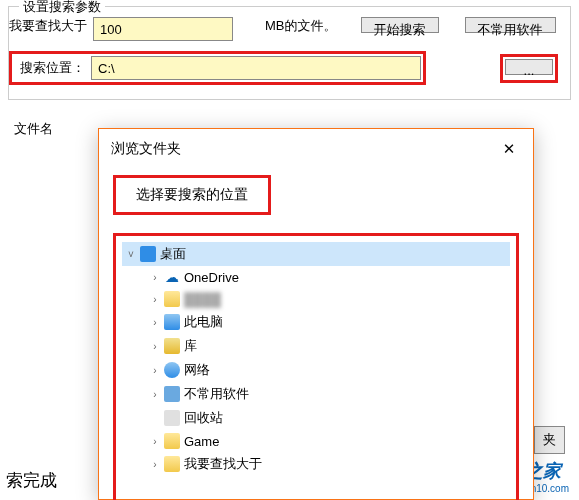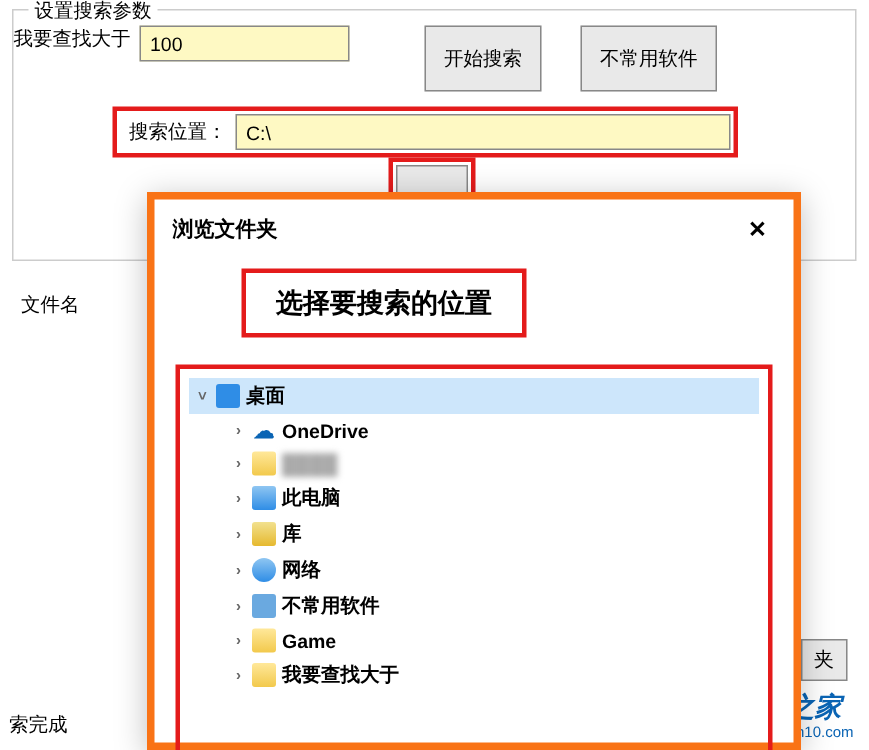--- a/index.html
+++ b/index.html
@@ -2,38 +2,38 @@
 <html><head>
   <meta charset="utf-8">
   <style>
     * { box-sizing: border-box; margin: 0; padding: 0; }
     body { font-family: "Microsoft YaHei", sans-serif; font-size: 13px; background: #fff; width: 579px; height: 500px; position: relative; overflow: hidden; }
     .fieldset { border: 1px solid #ccc; margin: 6px 8px 0 8px; padding: 10px 12px 14px 0; position: relative; }
     .legend { position: absolute; top: -9px; left: 10px; background: #fff; padding: 0 4px; font-size: 13px; }
     .row { display: flex; align-items: flex-start; gap: 6px; margin-bottom: 10px; }
     .label { font-size: 13px; }
     .input { border: 1px solid #888; padding: 3px 6px; font-size: 13px; height: 24px; background: #fef9c3; }
-    .btn { border: 1px solid #888; background: #e9e9e9; padding: 3px 12px; font-size: 13px; height: 44px; cursor: pointer; }
-    .row2 { display: flex; align-items: center; gap: 0; flex-direction: column; }
+    .btn { border: 1px solid #888; background: #e9e9e9; padding: 3px 12px; font-size: 13px; height: 16px; cursor: pointer; }
+    .row2 { display: flex; align-items: center; gap: 0; }
     .row2 .group-left { display: flex; border: 3px solid #e41b1b; padding: 2px; align-items: center; }
     .row2 .spacer { flex: 1; }
     .row2 .browse-wrap { border: 3px solid #e41b1b; padding: 2px; margin-left: 8px; }
     .fname-label { margin: 20px 0 0 14px; font-size: 13px; }
     .bottom-btn { position: absolute; bottom: 46px; left: 100px; border: 1px solid #888; background: #e9e9e9; padding: 4px 20px; }
     .bottom-btn2 { position: absolute; bottom: 46px; right: 14px; border: 1px solid #888; background: #e9e9e9; padding: 4px 8px; }
-    .status { position: absolute; bottom: 8px; left: 6px; font-size: 13px; }
+    .status { position: absolute; bottom: 8px; left: 6px; font-size: 17px; }
     .watermark { position: absolute; bottom: 6px; right: 10px; font-size: 18px; font-weight: bold; font-style: italic; color: #0a64b4; display: flex; align-items: center; gap: 4px; }
     .watermark .sub { display: block; font-size: 10px; font-weight: normal; font-style: normal; color: #0a64b4; }
     .watermark .circ { width: 22px; height: 22px; border-radius: 50%; background: linear-gradient(#5bb3ff,#0a64b4); display: flex; align-items: center; justify-content: center; color: #fff; font-style: normal; font-size: 14px; }
     
-    .dialog { position: absolute; top: 128px; left: 98px; width: 436px; height: 372px; background: #fff; border: 5px solid #f97316; box-shadow: 0 4px 20px rgba(0,0,0,0.25); font-weight: bold; }
+    .dialog { position: absolute; top: 128px; left: 98px; width: 436px; height: 372px; background: #fff; border: 1px solid #f97316; box-shadow: 0 4px 20px rgba(0,0,0,0.25); }
     .dlg-title { display: flex; align-items: center; justify-content: space-between; padding: 8px 12px; font-size: 14px; }
     .dlg-close { width: 24px; height: 24px; display: flex; align-items: center; justify-content: center; cursor: pointer; font-size: 15px; }
     .dlg-sub-wrap { padding: 6px 14px 0 14px; }
-    .dlg-sub { border: 3px solid #e41b1b; display: inline-block; padding: 8px 20px; font-size: 18px; margin-left: 44px; }
+    .dlg-sub { border: 3px solid #e41b1b; display: inline-block; padding: 8px 20px; font-size: 14px; }
     .tree-wrap { margin: 18px 14px 0 14px; border: 3px solid #e41b1b; padding: 6px 6px 30px 6px; height: 270px; overflow: hidden; }
     .tree { list-style: none; }
     .tree li { display: flex; align-items: center; gap: 4px; padding: 3px 0 3px 4px; font-size: 13px; }
     .tree li.child { padding-left: 28px; }
     .chev { width: 10px; height: 10px; display: inline-flex; align-items: center; justify-content: center; font-size: 10px; color: #666; }
     .ico { width: 16px; height: 16px; display: inline-flex; align-items: center; justify-content: center; font-size: 12px; }
     .ico-desktop { background: #2f8de6; border-radius: 2px; }
     .ico-onedrive { color: #0a64b4; font-size: 14px; }
     .ico-pc { background: linear-gradient(#8fc6f2,#2f8de6); border-radius: 2px; }
     .ico-lib { background: linear-gradient(#f2e18f,#e6b92f); border-radius: 2px; }
@@ -47,20 +47,21 @@
 </head>
 <body>
 
 <div class="fieldset">
   <div class="legend">设置搜索参数</div>
 
   <div class="row">
     <span class="label">我要查找大于</span>
     <input class="input" style="width: 140px;" value="100">
     <span style="width:20px"></span>
+    <span class="label">MB的文件。</span>
     <span style="width:12px"></span>
     <button class="btn">开始搜索</button>
     <span style="width:14px"></span>
     <button class="btn">不常用软件</button>
   </div>
 
   <div class="row2">
     <div class="group-left">
       <span class="label" style="padding:0 6px">搜索位置：</span>
       <input class="input" style="width: 330px;" value="C:\">
@@ -125,20 +126,25 @@
           <span class="chev">›</span>
           <span class="ico ico-net"></span>
           <span>网络</span>
         </li>
         <li class="child">
           <span class="chev">›</span>
           <span class="ico ico-ctrl"></span>
           <span>不常用软件</span>
         </li>
         <li class="child">
+          <span class="chev"></span>
+          <span class="ico ico-recycle"></span>
+          <span>回收站</span>
+        </li>
+        <li class="child">
           <span class="chev">›</span>
           <span class="ico ico-folder"></span>
           <span>Game</span>
         </li>
         <li class="child">
           <span class="chev">›</span>
           <span class="ico ico-folder"></span>
           <span>我要查找大于</span>
         </li>
       </ul>

